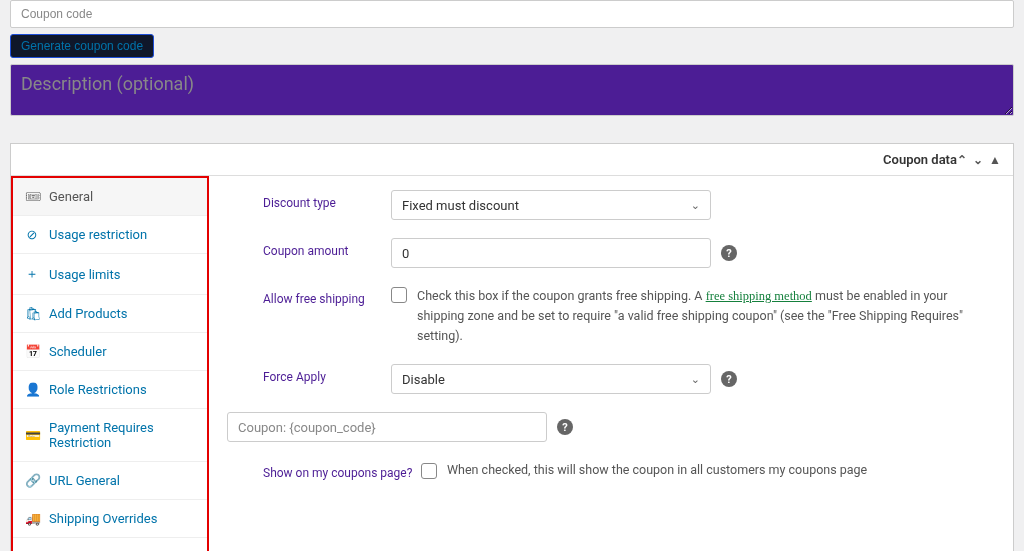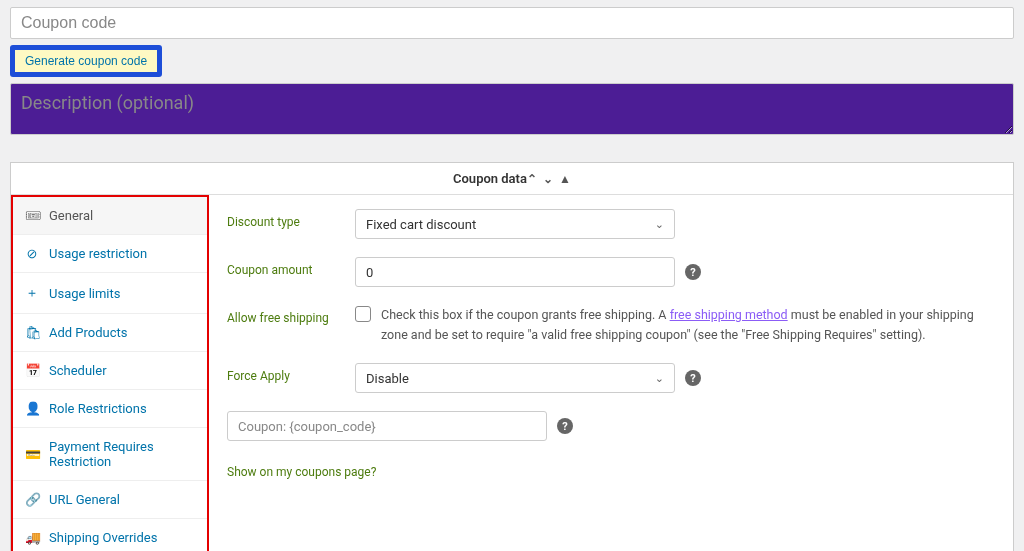--- a/index.html
+++ b/index.html
@@ -6,36 +6,36 @@
   body {
     font-family: -apple-system, BlinkMacSystemFont, "Segoe UI", Roboto, sans-serif;
     font-size: 13px;
     color: #333;
     background: #f0f0f1;
     padding: 0 10px;
   }
   .coupon-code-input {
     width: 100%;
     padding: 6px 10px;
-    font-size: 16px;
+    font-size: 12px;
     color: #888;
     border: 1px solid #ccc;
     border-radius: 2px;
     background: #fff;
-    margin-top: 7px;
+    margin-top: 0;
   }
   .coupon-code-input::placeholder { color: #888; }
   .generate-btn {
     display: inline-block;
     margin: 6px 0;
     padding: 4px 10px;
     font-size: 12px;
     color: #0073aa;
-    background: #fef9c3;
-    border: 5px solid #1d4ed8;
+    background: #0f172a;
+    border: 1px solid #1d4ed8;
     border-radius: 3px;
     cursor: pointer;
   }
   .description-textarea {
     width: 100%;
     height: 52px;
     padding: 8px 10px;
     font-size: 18px;
     color: #888;
     border: 1px solid #ccc;
@@ -45,23 +45,23 @@
     font-family: inherit;
   }
   .description-textarea::placeholder { color: #888; }
   .panel {
     background: #fff;
     border: 1px solid #ccc;
     margin-top: 24px;
   }
   .panel-header {
     display: flex;
-    justify-content: center;
-    align-items: center;
-    padding: 8px 20px;
+    justify-content: flex-end;
+    align-items: center;
+    padding: 8px 12px;
     border-bottom: 1px solid #ddd;
     font-weight: 600;
     font-size: 13px;
   }
   .panel-header-icons {
     display: flex;
     gap: 6px;
     color: #555;
     font-size: 12px;
   }
@@ -100,23 +100,24 @@
     padding: 14px 18px 18px 18px;
   }
   .form-row {
     display: flex;
     align-items: flex-start;
     margin-bottom: 18px;
   }
   .form-row label.field-label {
     width: 128px;
     font-size: 12px;
-    color: #4d7c0f;
+    color: #4c1d95;
     padding-top: 6px;
     flex-shrink: 0;
+    margin-left: 36px;
   }
   .form-row .field-body {
     flex: 1;
     display: flex;
     align-items: center;
     gap: 10px;
   }
   .select-wrap, .text-input {
     width: 320px;
     height: 30px;
@@ -161,22 +162,23 @@
     background: #fff;
     flex-shrink: 0;
     margin-top: 1px;
   }
   .checkbox-text {
     font-size: 12.5px;
     color: #555;
     line-height: 1.6;
   }
   .checkbox-text a {
-    color: #8b5cf6;
+    color: #15803d;
     text-decoration: underline;
+    font-family: Liberation Serif, serif;
   }
   .form-row.align-top .field-body { align-items: flex-start; }
 </style>
 </head>
 <body>
 
 
 
 <input type="text" class="coupon-code-input" placeholder="Coupon code" style="">
 
@@ -236,21 +238,21 @@
         
       </div>
     </div>
 
     <div class="form-area">
 
       <div class="form-row">
         <label class="field-label">Discount type</label>
         <div class="field-body">
           <div class="select-wrap">
-            <span>Fixed cart discount</span>
+            <span>Fixed must discount</span>
             <span class="chev">⌄</span>
           </div>
         </div>
       </div>
 
       <div class="form-row">
         <label class="field-label">Coupon amount</label>
         <div class="field-body">
           <input class="text-input" value="0" style="">
           <span class="help-icon">?</span>
@@ -280,20 +282,24 @@
 
       <div class="form-row">
         <div class="field-body">
           <input class="text-input" placeholder="Coupon: {coupon_code}" style="">
           <span class="help-icon">?</span>
         </div>
       </div>
 
       <div class="form-row">
         <label class="field-label" style="width:158px;">Show on my coupons page?</label>
+        <div class="field-body">
+          <div class="checkbox"></div>
+          <div class="checkbox-text">When checked, this will show the coupon in all customers my coupons page</div>
+        </div>
       </div>
 
     </div>
   </div>
 </div>
 
 
 
 
 </body></html>

